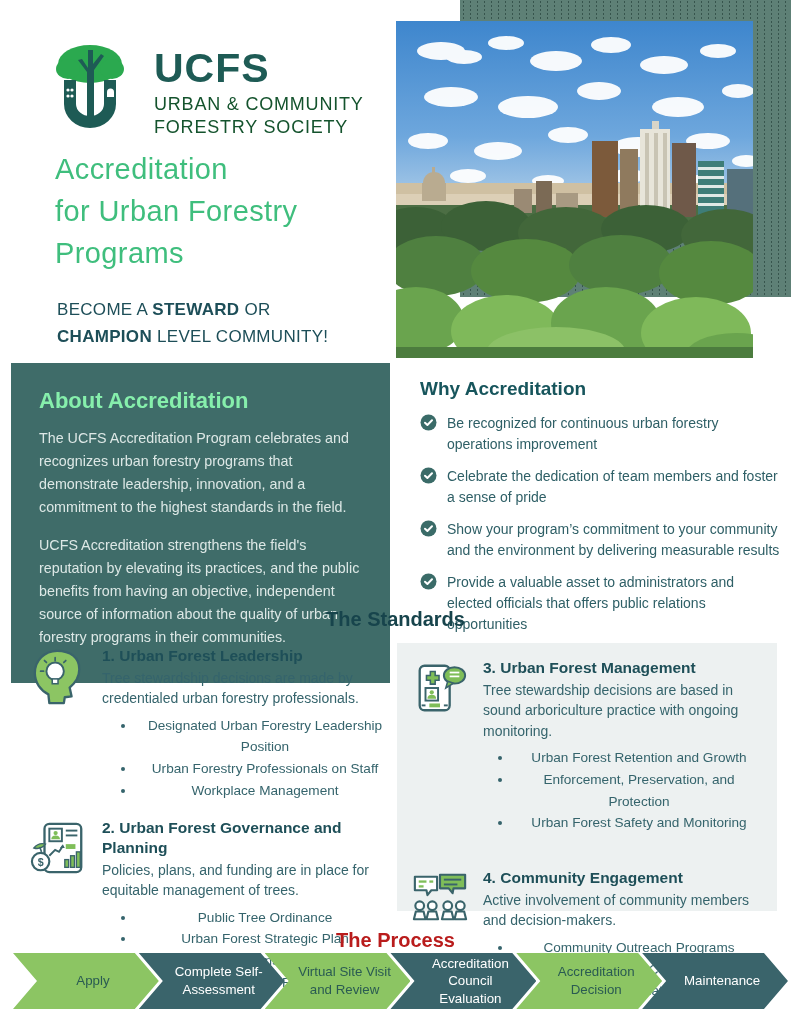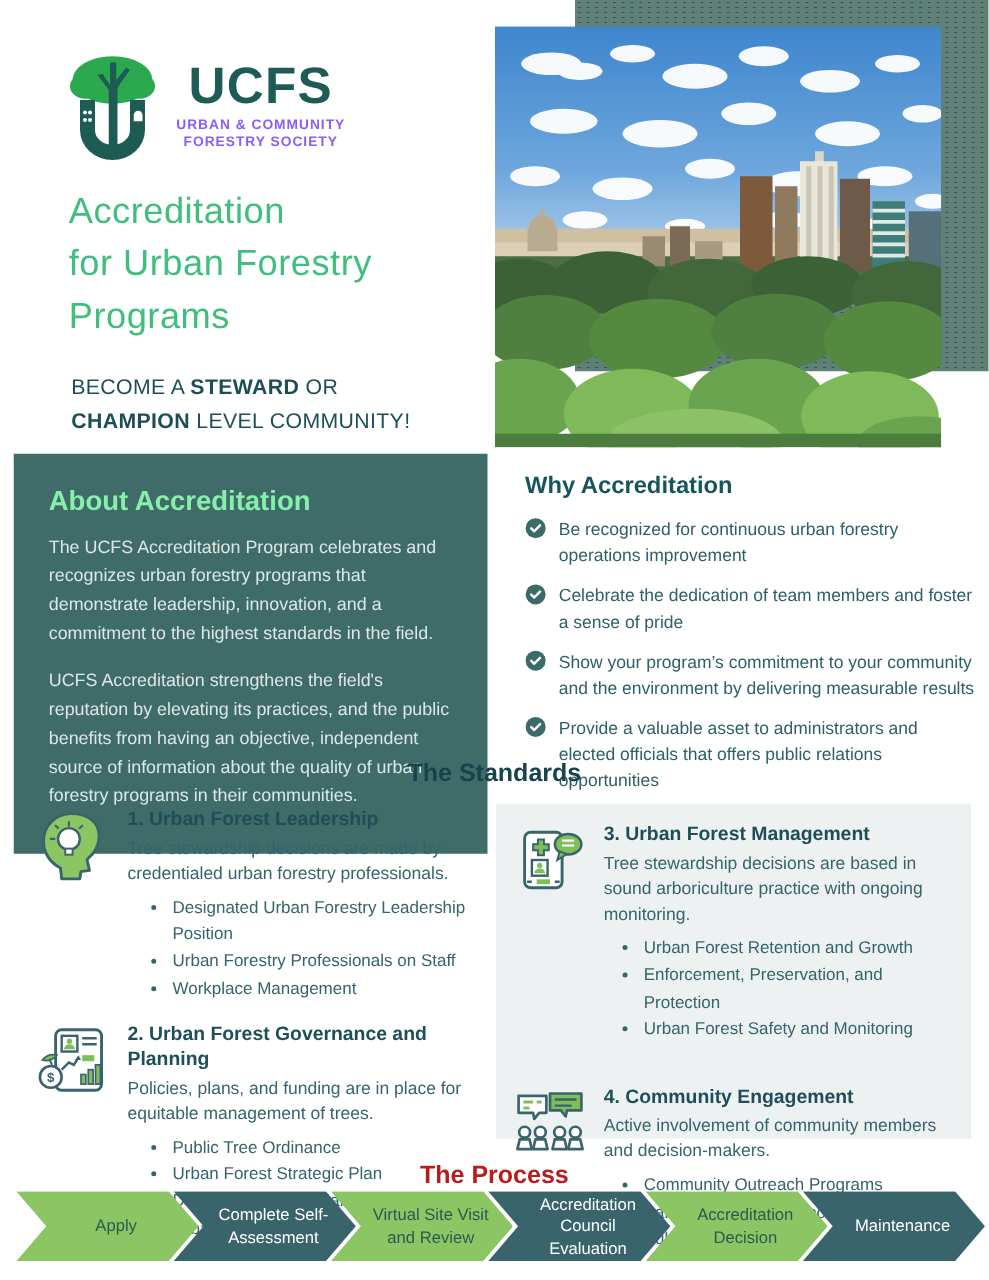--- a/index.html
+++ b/index.html
@@ -10,25 +10,25 @@
   .deco-panel{position:absolute;left:460px;top:0;width:331px;height:297px;
     background-color:#5E8076;
     background-image:radial-gradient(rgba(23,48,43,.55) 1.1px, transparent 1.25px);
     background-size:7px 4px;}
 
   
   .photo{position:absolute;left:396px;top:21px;width:357px;height:337px;overflow:hidden;}
   .photo svg{display:block;width:100%;height:100%;}
 
   
-  .logo-row{position:absolute;left:52px;top:42px;display:flex;align-items:flex-start;gap:13px;text-align:center;}
+  .logo-row{position:absolute;left:52px;top:42px;display:flex;align-items:flex-start;gap:26px;}
   .logo-mark{width:76px;height:92px;flex:0 0 auto;}
   .logo-text{padding-top:6px;}
   .logo-acronym{font-size:41px;font-weight:bold;color:#1E5B55;letter-spacing:1px;line-height:1;}
-  .logo-org{margin-top:4px;font-size:11px;font-weight:bold;color:#8b5cf6;letter-spacing:.8px;line-height:1.3;}
+  .logo-org{margin-top:4px;font-size:18px;font-weight:normal;color:#14532d;letter-spacing:.8px;line-height:1.3;}
 
   
   .headline{position:absolute;left:55px;top:148px;color:#3FBE7D;font-size:29px;line-height:42px;letter-spacing:.4px;font-weight:normal;}
   .tagline{position:absolute;left:57px;top:296px;color:#1D4E58;font-size:17px;line-height:27px;letter-spacing:.3px;}
   .tagline b{font-weight:bold;}
 
   
   .about-box{position:absolute;left:11px;top:363px;width:379px;min-height:235px;background:#3F6C69;
     box-sizing:border-box;padding:25px 28px 20px 28px;}
   .about-box h2{margin:0 0 13px 0;color:#86efac;font-size:22px;font-weight:bold;}
@@ -45,21 +45,21 @@
   .standards-heading{position:absolute;left:0;top:608px;width:100%;text-align:center;
     color:#17444C;font-size:20px;font-weight:bold;}
   .standards-left{position:absolute;left:30px;top:646px;width:362px;display:flex;flex-direction:column;gap:16px;}
   .standards-right{position:absolute;left:397px;top:643px;width:380px;height:268px;background:#EDF1F1;
     box-sizing:border-box;padding:15px 14px 10px 14px;display:flex;flex-direction:column;gap:34px;}
   .standard{display:flex;gap:14px;}
   .standard-icon{flex:0 0 auto;width:58px;height:60px;}
   .standard-body{flex:1;}
   .standard-title{color:#1E4F58;font-size:15.5px;font-weight:bold;line-height:1.3;}
   .standard-desc{color:#35646C;font-size:14px;line-height:1.45;margin-top:2px;}
-  .standard ul{margin:6px 0 0 0;padding-left:34px;color:#35646C;font-size:13.6px;line-height:1.6;}
+  .standard ul{margin:6px 0 0 0;padding-left:34px;color:#35646C;font-size:13.6px;line-height:1.6;text-align:center;}
   .standards-right .standard ul{padding-left:30px;}
   .standard li{padding-left:2px;}
 
   
   .process-heading{position:absolute;left:0;top:929px;width:100%;text-align:center;
     color:#b91c1c;font-size:20px;font-weight:bold;}
   .process-bar{position:absolute;left:13px;top:953px;width:775px;height:56px;display:flex;}
   .chev{flex:1 1 0;display:flex;align-items:center;justify-content:center;text-align:center;
     font-size:13.3px;line-height:1.32;box-sizing:border-box;padding:0 16px 0 30px;
     clip-path:polygon(0 0, calc(100% - 24px) 0, 100% 50%, calc(100% - 24px) 100%, 0 100%, 24px 50%);}

